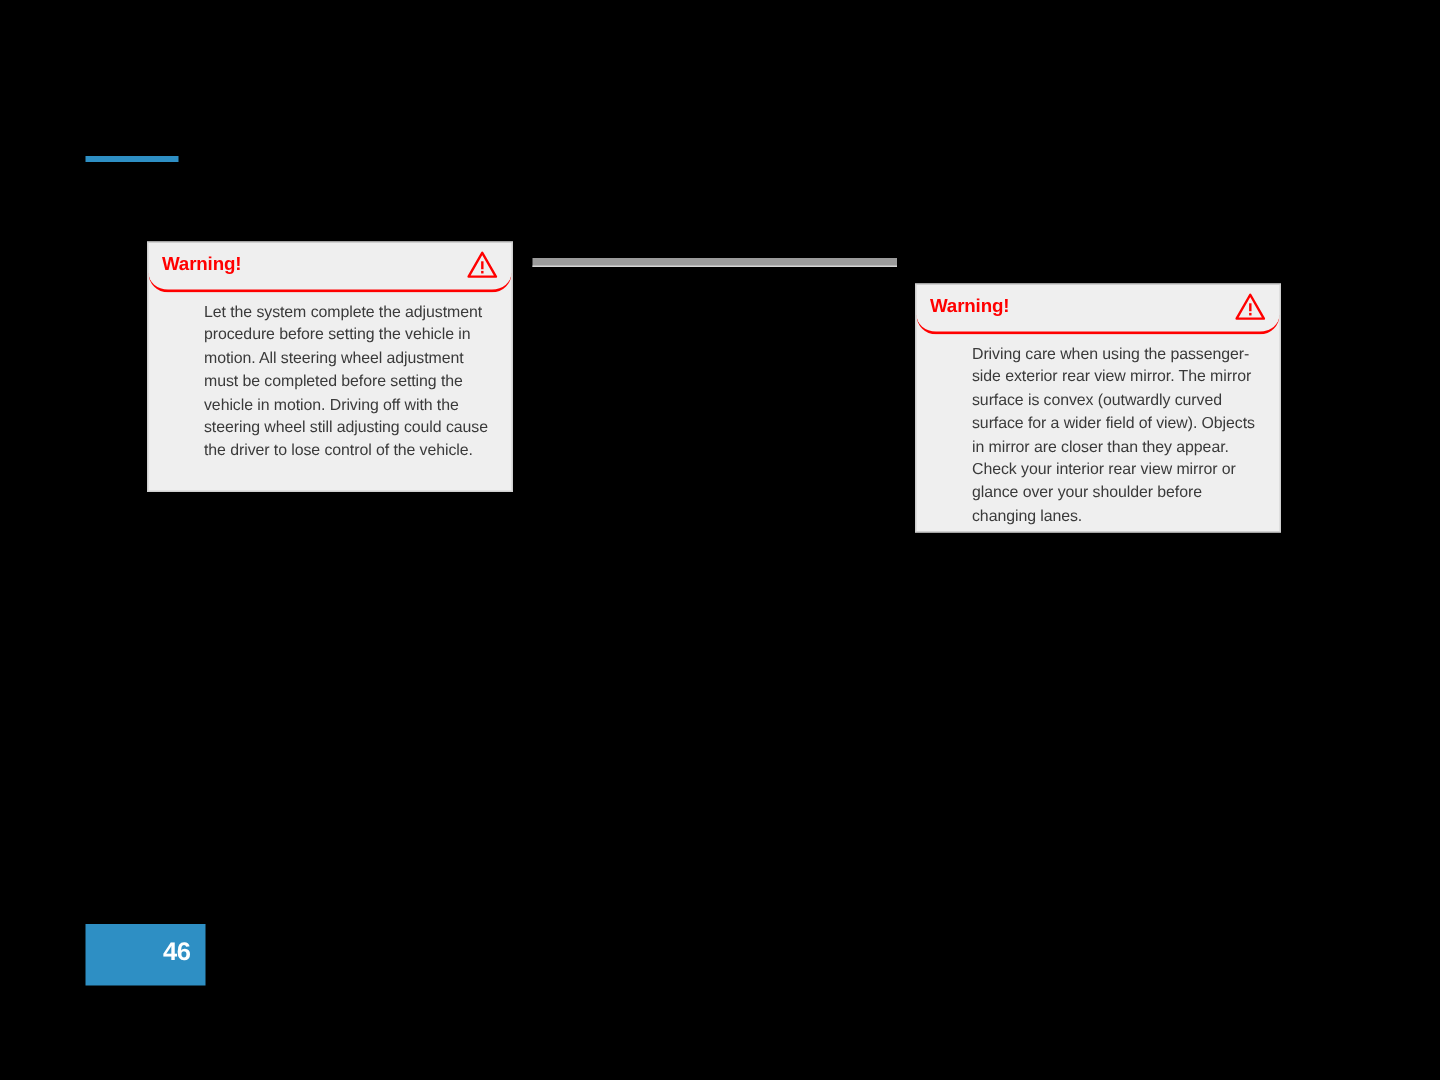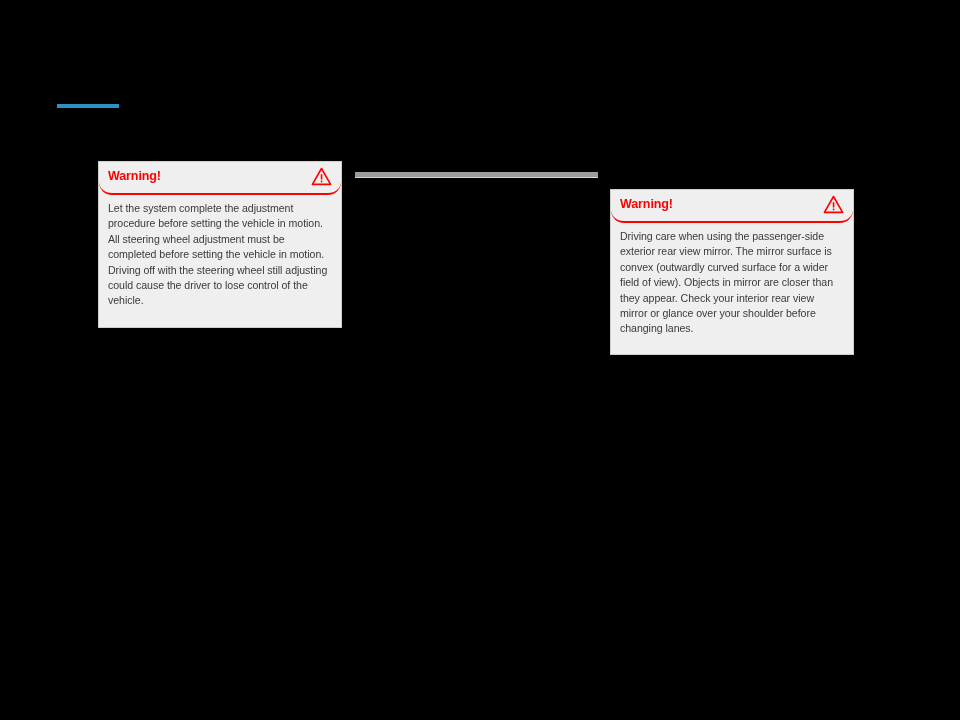--- a/index.html
+++ b/index.html
@@ -92,20 +92,21 @@
     top: 5px;
     width: 21px;
     height: 19px;
   }
   .warning-body {
     padding: 6px 9px 8px 9px;
     font-size: 10.6px;
     line-height: 15.4px;
     color: #3a3a3a;
     letter-spacing: -0.05px;
+    margin-left: 28px;
   }
   .warning-body p {
     margin: 0;
   }
 
   
   #middle-rule {
     position: absolute;
     left: 355px;
     top: 172px;
@@ -184,15 +185,18 @@
           <rect x="9.75" y="7.2" width="1.6" height="5.3" fill="#ff0000"></rect>
           <rect x="9.75" y="13.6" width="1.6" height="1.7" fill="#ff0000"></rect>
         </svg>
       </span>
     </div>
     <div class="warning-body">
       <p>Driving care when using the passenger-side exterior rear view mirror. The mirror surface is convex (outwardly curved surface for a wider field of view). Objects in mirror are closer than they appear. Check your interior rear view mirror or glance over your shoulder before changing lanes.</p>
     </div>
   </div>
 
+  <div id="page-number-tab">
+    <div id="page-number">46</div>
+  </div>
 
 
 </div>
 
 </body></html>

